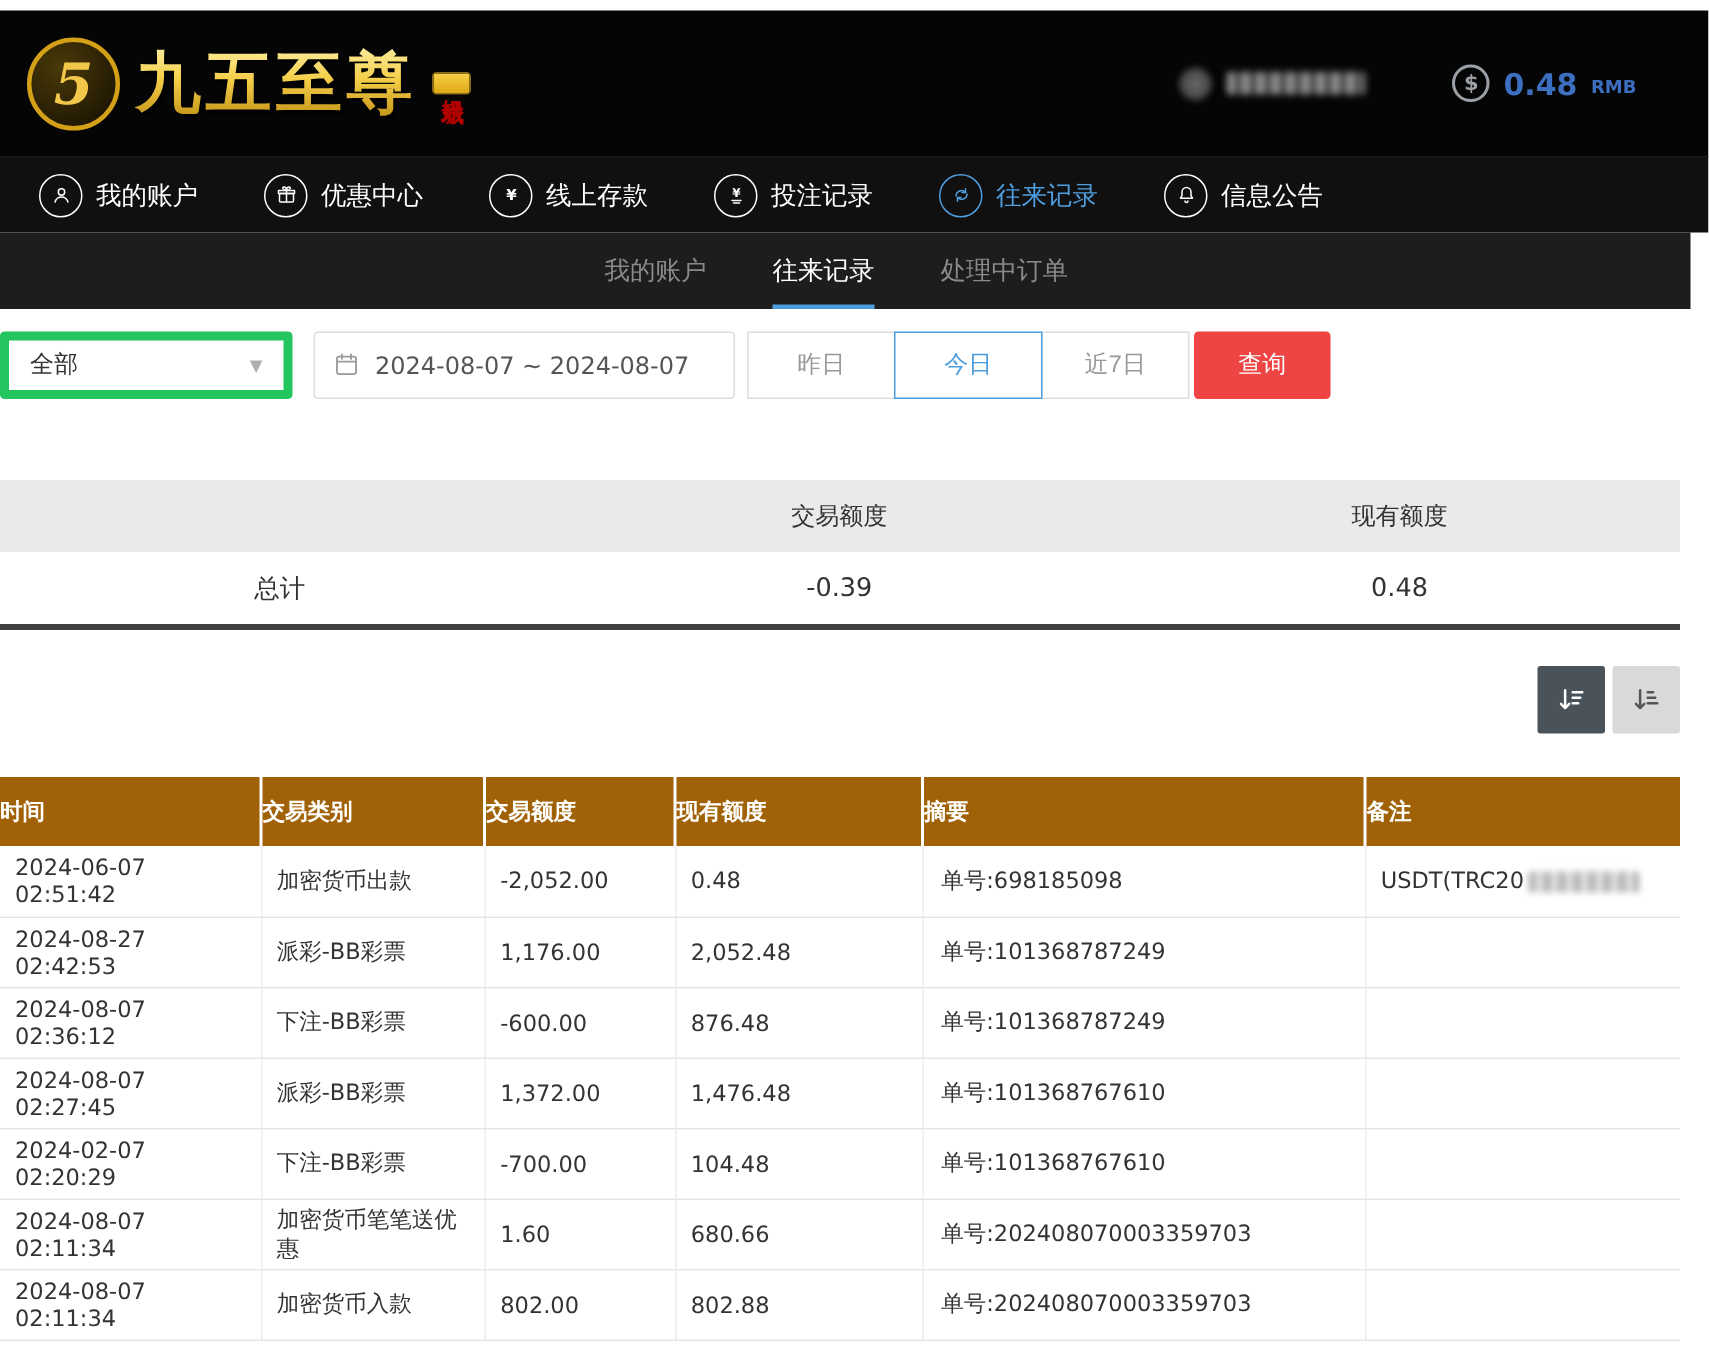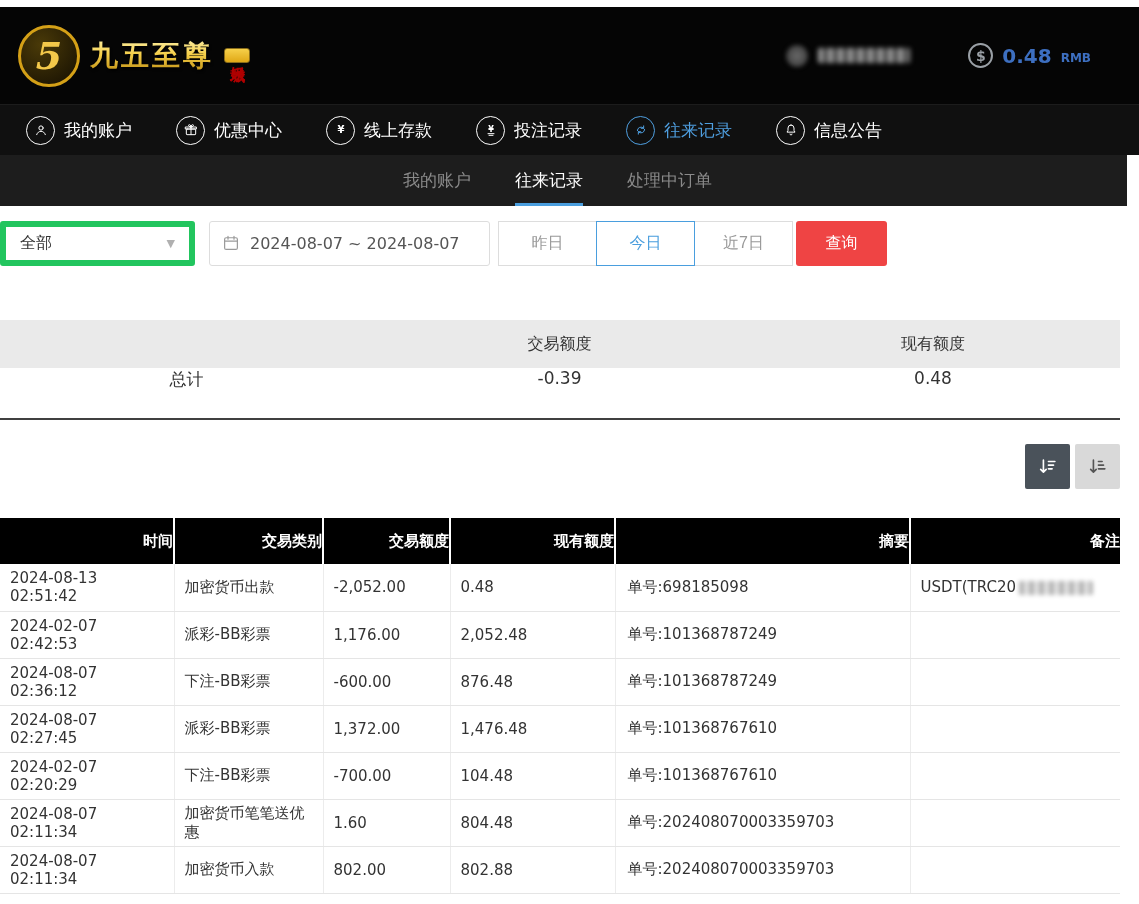--- a/index.html
+++ b/index.html
@@ -5,21 +5,21 @@
   *{margin:0;padding:0;box-sizing:border-box}
   html,body{background:#fff}
   body{width:1139px;height:904px;font-family:"DejaVu Sans","Liberation Sans",sans-serif;color:#333;overflow:hidden}
   svg{fill:none;stroke:currentColor;stroke-width:1.6;stroke-linecap:round;stroke-linejoin:round}
   svg text{stroke:none;fill:currentColor}
 
   
   .site-header{height:97px;margin-top:7px;background:#050505;display:flex;align-items:center;justify-content:space-between;padding:0 48px 0 18px}
   .brand{display:flex;align-items:center;gap:10px}
   .emblem{width:62px;height:62px;border-radius:50%;background:radial-gradient(circle at 35% 30%,#4a3a08,#140e02);border:3px solid #d4a017;color:#f3c84a;font:italic bold 38px "DejaVu Serif","Liberation Serif",serif;display:flex;align-items:center;justify-content:center;flex:none}
-  .brand-title{font-size:28px;font-weight:bold;letter-spacing:3px;background:linear-gradient(180deg,#fdf3b0 0%,#f5cf4a 45%,#b8860b 100%);-webkit-background-clip:text;background-clip:text;color:transparent;filter:drop-shadow(1px 2px 1px rgba(0,0,0,.8))}
+  .brand-title{font-size:44px;font-weight:bold;letter-spacing:3px;background:linear-gradient(180deg,#fdf3b0 0%,#f5cf4a 45%,#b8860b 100%);-webkit-background-clip:text;background-clip:text;color:transparent;filter:drop-shadow(1px 2px 1px rgba(0,0,0,.8))}
   .brand-badge{writing-mode:vertical-rl;background:linear-gradient(180deg,#f6d04a,#e0a816);color:#b00000;font-size:15px;font-weight:bold;padding:5px 4px;border-radius:3px;border:1px solid #8a6d1a;line-height:1.05;letter-spacing:1px}
   .user-area{display:flex;align-items:center;gap:58px}
   .user-ident{display:flex;align-items:center;gap:10px}
   .avatar-blur{width:22px;height:22px;border-radius:50%;background:radial-gradient(circle,#6a6a6a,#2e2e2e);filter:blur(2px)}
   .name-blur{width:92px;height:15px;background:repeating-linear-gradient(90deg,#9a9a9a 0 5px,#4a4a4a 5px 10px);filter:blur(2.5px);border-radius:2px}
   .balance{display:flex;align-items:center;gap:9px}
   .coin-icon{width:25px;height:25px;border-radius:50%;border:2px solid #9aa0a6;color:#9aa0a6;font-size:14px;font-weight:bold;display:flex;align-items:center;justify-content:center}
   .balance-amount{color:#3d6fc0;font-size:20px;font-weight:bold}
   .balance-currency{color:#3d6fc0;font-size:12px;font-weight:bold;margin-top:4px}
 
@@ -44,34 +44,34 @@
   .cal-icon{color:#9a9a9a;width:18px;height:18px;flex:none}
   .btn-group{display:flex;margin-left:8px}
   .quick-btn{width:99px;height:45px;border:1px solid #ddd;background:#fff;color:#999;font-size:16px;display:flex;align-items:center;justify-content:center;cursor:pointer}
   .quick-btn + .quick-btn{margin-left:-1px}
   .quick-btn.active{border-color:#4a9ede;color:#4a9ede;position:relative;z-index:1}
   .search-btn{width:91px;height:45px;background:#ef4444;color:#fff;border:none;border-radius:3px;font-size:16px;margin-left:3px;cursor:pointer}
 
   
   .summary{width:1120px;margin-top:54px;font-size:16px}
   .shead{display:flex;background:#eaeaea;height:48px;align-items:center;color:#333}
-  .srow{display:flex;background:#fff;height:52px;align-items:flex-start;border-bottom:2px solid #404040;font-size:17px}
+  .srow{display:flex;background:#fff;height:52px;align-items:center;border-bottom:4px solid #404040;font-size:17px}
   .scell{text-align:center}
   .sc1{width:373px}.sc2{width:373px}.sc3{width:374px}
 
   
   .sort-bar{width:1120px;display:flex;justify-content:flex-end;gap:5px;margin-top:24px}
   .sort-btn{width:45px;height:45px;border:none;border-radius:2px;display:flex;align-items:center;justify-content:center;cursor:pointer}
   .sort-btn svg{width:22px;height:22px;stroke-width:1.8}
   .sort-desc{background:#4a525a;color:#fff}
   .sort-asc{background:#d9d9d9;color:#555}
 
   
   .data-table{width:1120px;border-collapse:collapse;margin-top:29px;font-size:15px;table-layout:fixed}
-  .data-table th{background:#000000;color:#fff;font-weight:bold;height:46px;border-right:2px solid #fff;text-align:right}
+  .data-table th{background:#a16207;color:#fff;font-weight:bold;height:46px;border-right:2px solid #fff;text-align:left}
   .data-table th:last-child{border-right:none}
   .data-table td{height:47px;border-bottom:1px solid #e5e5e5;border-right:1px solid #ececec;padding:4px 10px;background:#fff;word-wrap:break-word}
   .data-table td:last-child{border-right:none}
   td.num{text-align:left;padding-right:13px}
   td.sum{padding-left:12px}
   .blur-chip{display:inline-block;vertical-align:middle;width:74px;height:14px;margin-left:3px;background:repeating-linear-gradient(90deg,#b5b5b5 0 5px,#e2e2e2 5px 10px);filter:blur(2px);border-radius:2px}
 </style>
 </head>
 <body>
 
@@ -222,29 +222,29 @@
       <th>时间</th>
       <th>交易类别</th>
       <th>交易额度</th>
       <th>现有额度</th>
       <th>摘要</th>
       <th>备注</th>
     </tr>
   </thead>
   <tbody>
     <tr>
-      <td>2024-08-13 02:51:42</td>
+      <td>2024-06-07 02:51:42</td>
       <td>加密货币出款</td>
       <td class="num">-2,052.00</td>
       <td class="num">0.48</td>
       <td class="sum">单号:698185098</td>
       <td><span>USDT(TRC20</span><span class="blur-chip"></span></td>
     </tr>
     <tr>
-      <td>2024-02-07 02:42:53</td>
+      <td>2024-08-27 02:42:53</td>
       <td>派彩-BB彩票</td>
       <td class="num">1,176.00</td>
       <td class="num">2,052.48</td>
       <td class="sum">单号:101368787249</td>
       <td></td>
     </tr>
     <tr>
       <td>2024-08-07 02:36:12</td>
       <td>下注-BB彩票</td>
       <td class="num">-600.00</td>
@@ -265,21 +265,21 @@
       <td>下注-BB彩票</td>
       <td class="num">-700.00</td>
       <td class="num">104.48</td>
       <td class="sum">单号:101368767610</td>
       <td></td>
     </tr>
     <tr>
       <td>2024-08-07 02:11:34</td>
       <td>加密货币笔笔送优惠</td>
       <td class="num">1.60</td>
-      <td class="num">804.48</td>
+      <td class="num">680.66</td>
       <td class="sum">单号:202408070003359703</td>
       <td></td>
     </tr>
     <tr>
       <td>2024-08-07 02:11:34</td>
       <td>加密货币入款</td>
       <td class="num">802.00</td>
       <td class="num">802.88</td>
       <td class="sum">单号:202408070003359703</td>
       <td></td>

